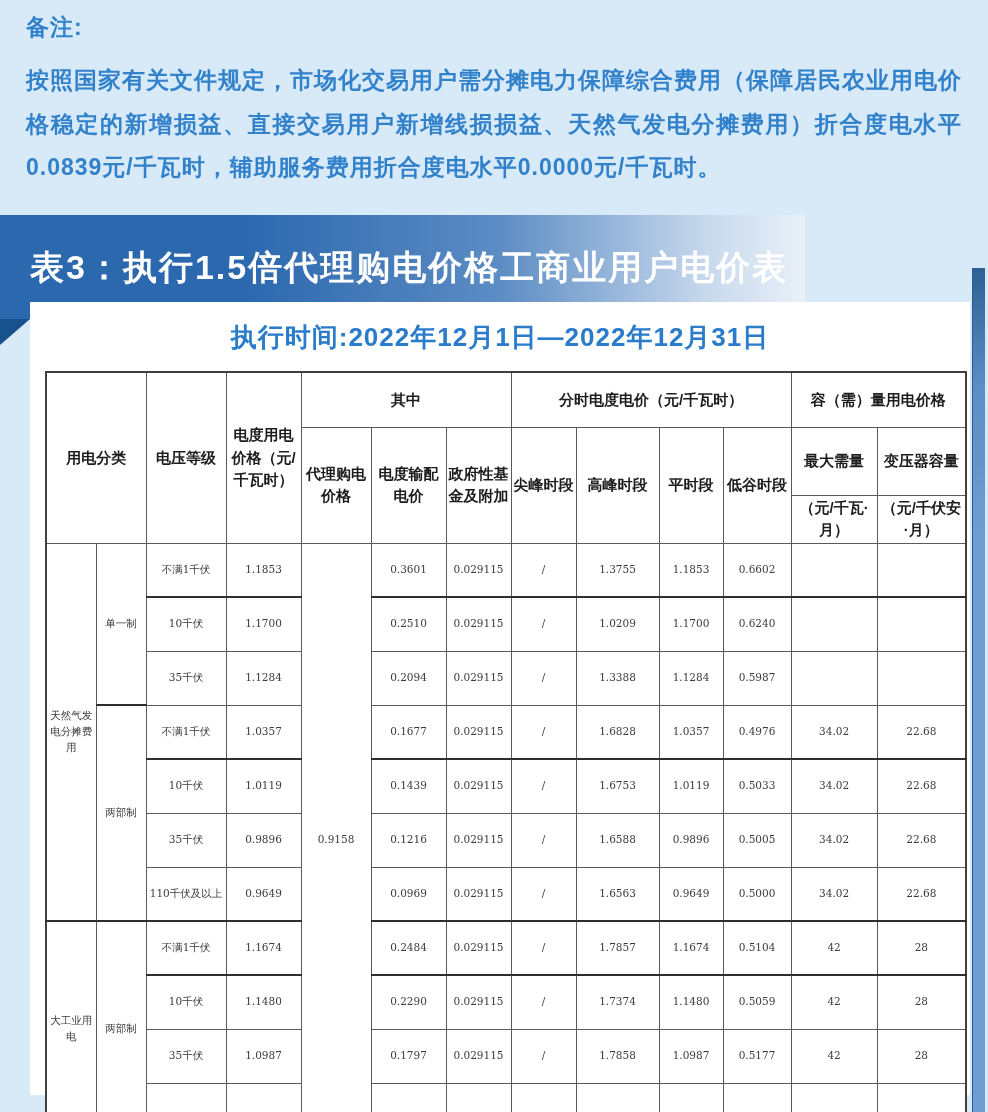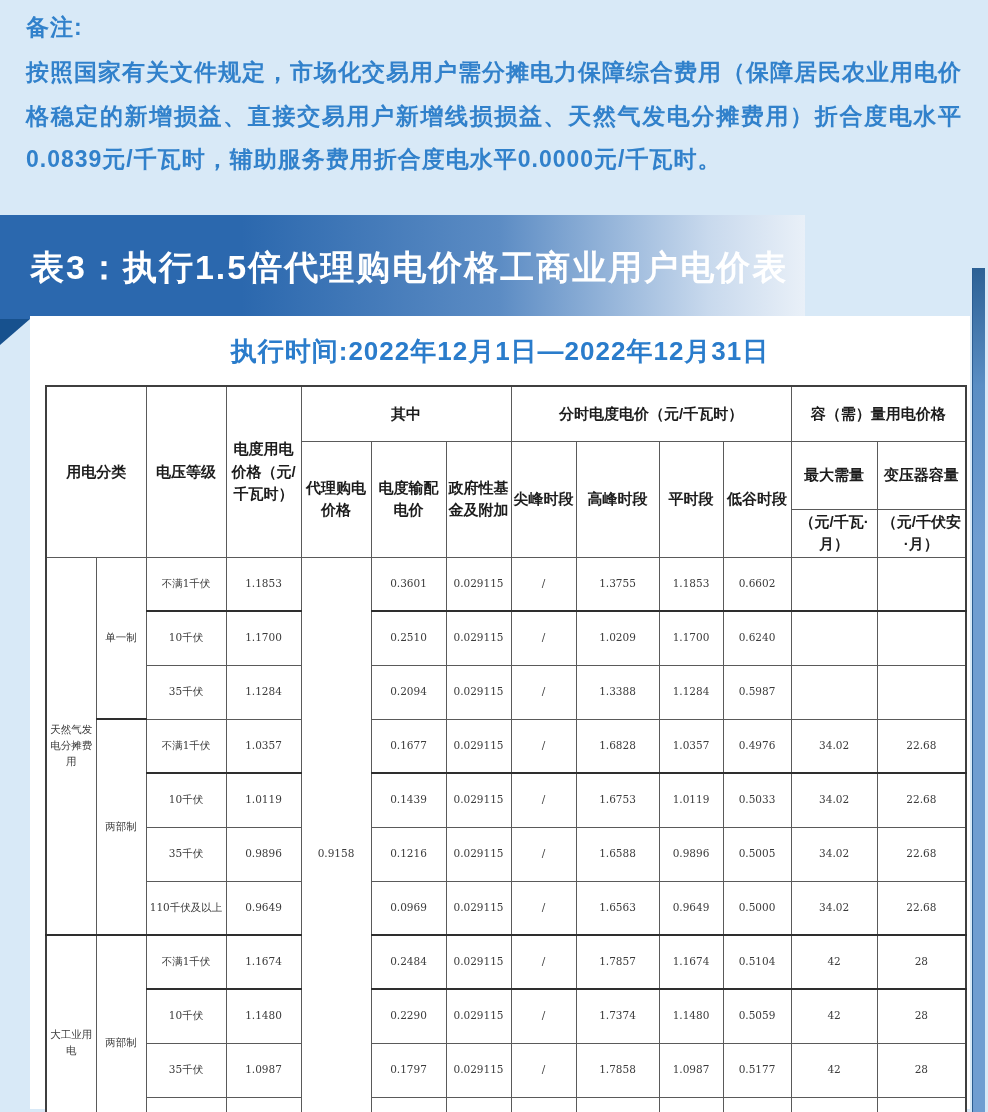--- a/index.html
+++ b/index.html
@@ -3,35 +3,35 @@
 <meta charset="utf-8">
 <style>
   * { box-sizing: border-box; margin: 0; padding: 0; }
   html,body { width: 988px; height: 1112px; overflow: hidden; }
   body {
     position: relative;
     background: #d8e9f7;
     font-family: "Liberation Sans", sans-serif;
   }
   .note { padding: 12px 26px 0 26px; color: #3181cb; }
-  .note-label { font-size: 23px; font-weight: bold; margin-bottom: 8px; letter-spacing: 1px; }
+  .note-label { font-size: 23px; font-weight: bold; margin-bottom: 16px; letter-spacing: 1px; }
   .note-body { font-size: 23px; font-weight: bold; line-height: 1.9; letter-spacing: 1px; text-align: justify; }
 
   .banner {
     position: absolute; left: 0; top: 215px; width: 805px; height: 104px;
     background: linear-gradient(90deg, #2b68ae 0%, #2b68ae 30%, #5c8cc4 62%, #c8d9ed 88%, #e9f0f8 100%);
   }
   .banner h1 {
     color: #ffffff; font-size: 34px; font-weight: bold;
     line-height: 104px; padding-left: 30px; letter-spacing: 2px; white-space: nowrap;
   }
   .fold { position: absolute; left: 0; top: 319px; width: 30px; height: 26px; }
 
   .card {
-    position: absolute; left: 30px; top: 316px; width: 940px; height: 793px;
+    position: absolute; left: 30px; top: 302px; width: 940px; height: 793px;
     background: #ffffff;
   }
   .subtitle {
     text-align: center; color: #2a7ccb; font-weight: bold; font-size: 26px;
     padding-top: 18px; letter-spacing: 1px;
   }
 
   table.price {
     border-collapse: collapse; table-layout: fixed;
     width: 920px; margin: 16px 0 0 15px; background: #ffffff;

